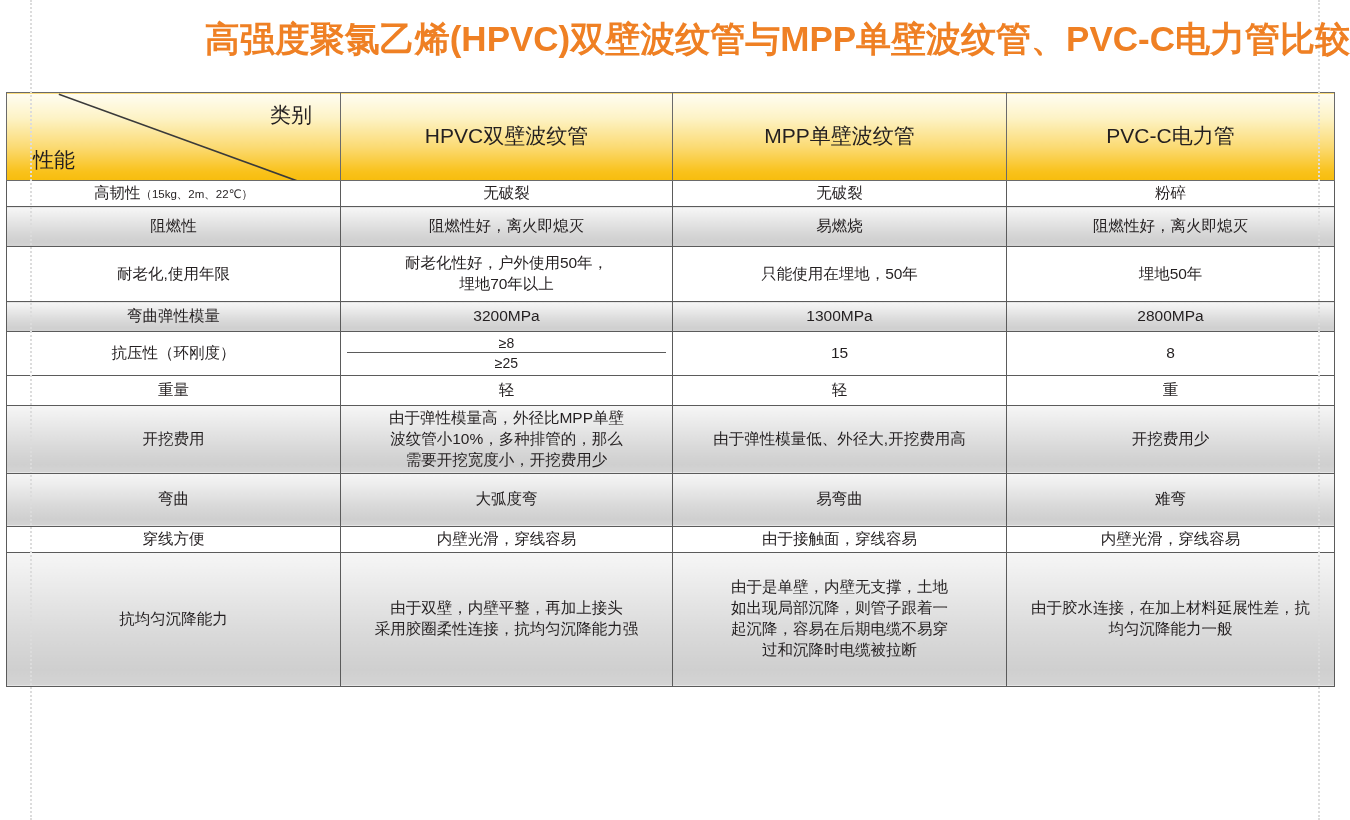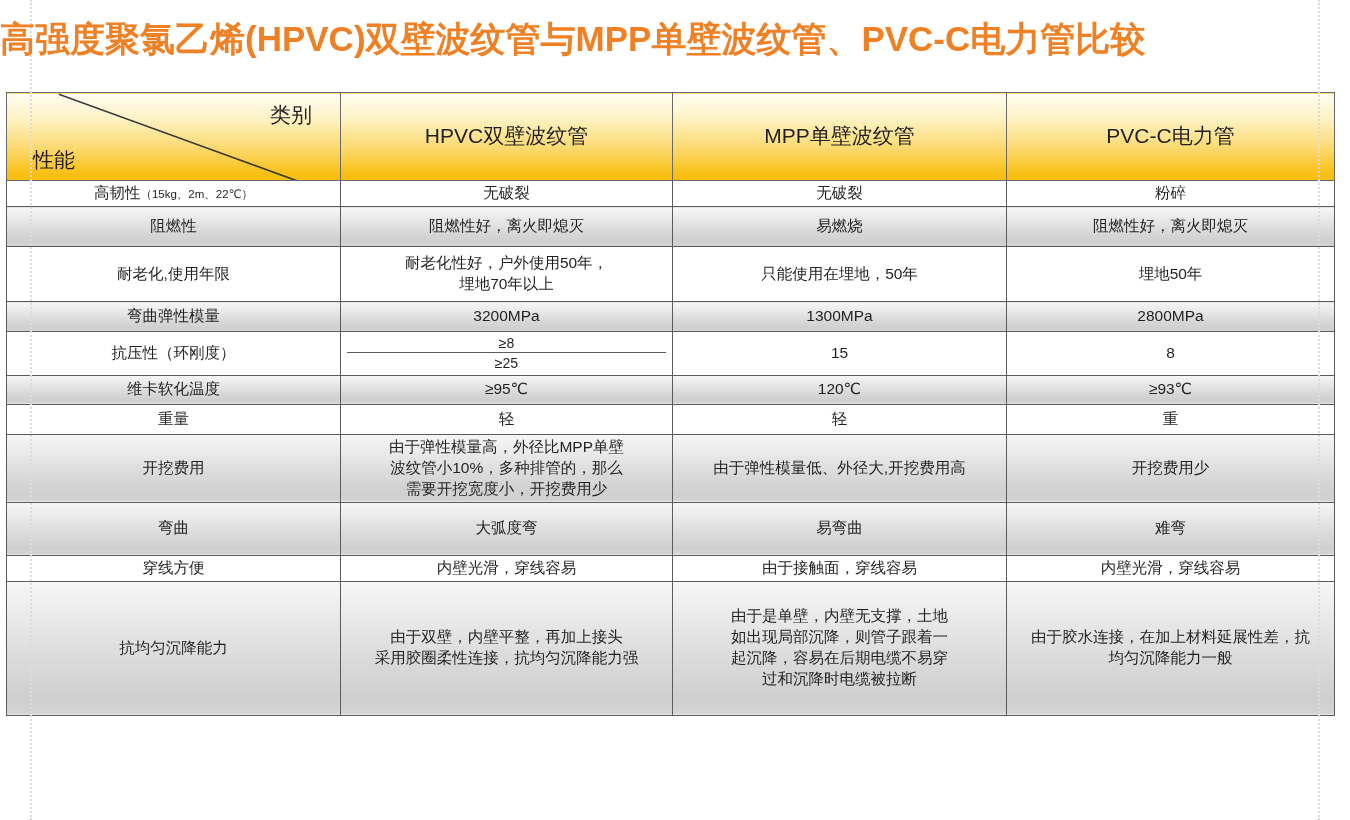--- a/index.html
+++ b/index.html
@@ -30,21 +30,21 @@
 
   
   .title-bar {
     position: absolute;
     left: 0;
     top: 8px;
     width: 1350px;
     height: 62px;
     display: flex;
     align-items: center;
-    justify-content: flex-start;
+    justify-content: flex-end;
     z-index: 6;
   }
   .title-text {
     color: #ef8024;
     font-size: 35px;
     font-weight: bold;
     letter-spacing: 0px;
     white-space: nowrap;
     line-height: 1.1;
   }
@@ -208,26 +208,20 @@
     <tr class="odd">
       <td style="height:30px">抗压性（环刚度）</td>
       <td class="split" style="height:30px">
         <div class="sub top">≥8</div>
         <div class="sub">≥25</div>
       </td>
       <td>15</td>
       <td>8</td>
     </tr>
 
-    <tr class="even">
-      <td style="height:29px">维卡软化温度</td>
-      <td>≥95℃</td>
-      <td>120℃</td>
-      <td>≥93℃</td>
-    </tr>
 
     <tr class="odd">
       <td style="height:30px">重量</td>
       <td>轻</td>
       <td>轻</td>
       <td>重</td>
     </tr>
 
     <tr class="even">
       <td style="height:68px">开挖费用</td>

